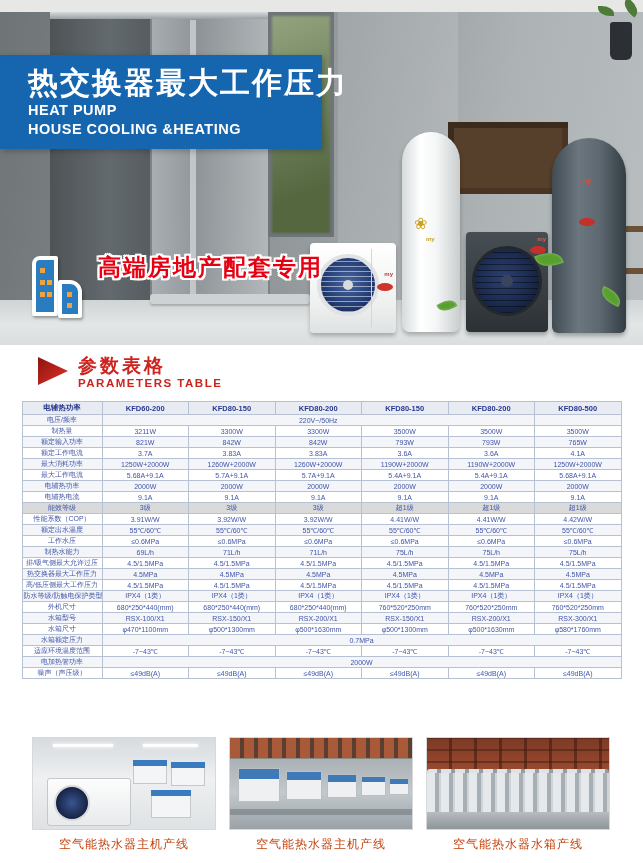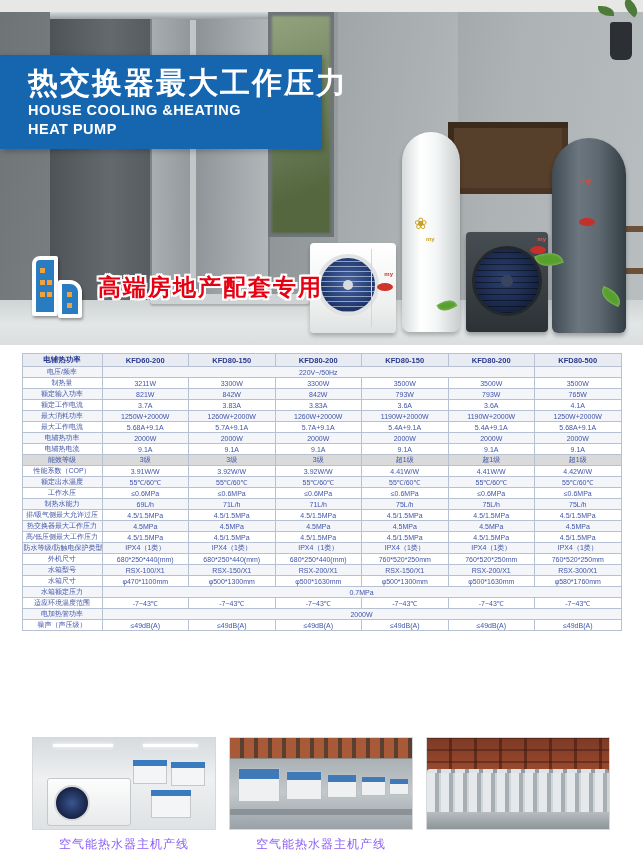--- a/index.html
+++ b/index.html
@@ -31,21 +31,21 @@
     background:linear-gradient(#cfd4d5,#e3e6e7 55%,#dadedf); }
   .tray { position:absolute; left:150px; top:294px; width:160px; height:10px; background:#cdd2d4; border-radius:3px; box-shadow:0 2px 2px rgba(0,0,0,.2); }
 
   
   .banner { position:absolute; left:0; top:55px; width:322px; height:94px; background:#1565af;
     color:#fff; padding:10px 0 0 28px; box-shadow:2px 2px 6px rgba(0,0,0,.25); }
   .t-cn { font-size:30px; font-weight:bold; letter-spacing:2px; line-height:36px; white-space:nowrap; }
   .t-en { font-size:14.5px; font-weight:bold; letter-spacing:.5px; line-height:19px; }
 
   
-  .badge-row { position:absolute; left:28px; top:252px; display:flex; align-items:center; }
+  .badge-row { position:absolute; left:28px; top:252px; display:flex; align-items:flex-start; }
   .bld { position:relative; width:60px; height:70px; }
   .b1 { position:absolute; left:4px; top:4px; width:26px; height:60px; background:#2a7cc1; border:4px solid #fff; border-radius:8px 2px 2px 2px; box-shadow:1px 2px 3px rgba(0,0,0,.35); }
   .b2 { position:absolute; left:30px; top:28px; width:24px; height:38px; background:#2a7cc1; border:4px solid #fff; border-radius:2px 12px 2px 2px; box-shadow:1px 2px 3px rgba(0,0,0,.35); }
   .win { position:absolute; width:5px; height:5px; background:#f0a33c; }
   .badge-text { font-size:23px; font-weight:bold; letter-spacing:2px; color:#e60012; margin-left:10px; white-space:nowrap;
     text-shadow:-2px -2px 0 #fff, 2px -2px 0 #fff, -2px 2px 0 #fff, 2px 2px 0 #fff, 0 -2px 0 #fff, 0 2px 0 #fff, -2px 0 0 #fff, 2px 0 0 #fff; }
 
   
   .unit-white { position:absolute; left:310px; top:243px; width:86px; height:90px; background:linear-gradient(#ffffff,#eef0f0 70%,#dfe2e2); border-radius:4px; box-shadow:0 3px 4px rgba(0,0,0,.25); }
   .fan-w { position:absolute; left:7px; top:11px; width:62px; height:62px; border-radius:50%;
@@ -85,21 +85,21 @@
     height:10.5px; padding:0 1px; white-space:nowrap; overflow:hidden; }
   .ptable thead th { background:#e8ebf1; font-weight:bold; color:#26388f; font-size:7.5px; height:13px; }
   .ptable tbody tr:nth-child(odd) td { background:#f3f5f9; }
   .ptable tbody tr.hl td { background:#dadada; }
   .ptable td.lbl { font-weight:normal; }
 
   
   .gallery { position:absolute; left:32px; top:737px; width:578px; display:flex; gap:13px; }
   .gallery figure { width:184px; }
   .photo { position:relative; width:184px; height:93px; overflow:hidden; border:1px solid #d8d8d8; }
-  figcaption { margin-top:6px; text-align:center; font-size:12px; color:#8b5cf6; letter-spacing:1px; }
+  figcaption { margin-top:6px; text-align:center; font-size:12px; color:#c2410c; letter-spacing:1px; }
 
   .p1 { background:linear-gradient(#d7dbdf,#eef0f1 45%,#dfe2e4); }
   .p1 .lightbar { position:absolute; top:6px; height:3px; background:#ffffff; box-shadow:0 0 4px #fff; }
   .p1 .stackbox { position:absolute; background:#f4f5f6; border:1px solid #c3c8cc; }
   .p1 .bluefilm { position:absolute; height:6px; background:#3a7abf; }
   .p1 .frontunit { position:absolute; left:14px; top:40px; width:84px; height:48px; background:linear-gradient(#fdfdfd,#e8eaeb); border:1px solid #c3c8cc; border-radius:3px; }
   .p1 .ffan { position:absolute; left:6px; top:6px; width:36px; height:36px; border-radius:50%; background:radial-gradient(#3a5590,#141f3f 75%); border:2px solid #d8dadb; }
 
   .p2 { background:linear-gradient(#5d5047 0%,#6e5a4b 22%, #aab1b5 23%, #c2c8cb 60%, #9aa2a8 100%); }
   .p2 .beams { position:absolute; left:0; top:0; width:100%; height:22%;
@@ -163,42 +163,49 @@
       <span class="brand-sm" style="left:28px; top:38px; color:#e0493c; font-size:8px;">my</span>
       <div class="logo-oval" style="left:27px; top:80px; background:#c4302a;"></div>
     </div>
 
     <div class="leaf" style="left:536px; top:252px; width:26px; height:15px; transform:rotate(-18deg);"></div>
     <div class="leaf" style="left:600px; top:290px; width:22px; height:13px; transform:rotate(25deg);"></div>
     <div class="leaf" style="left:438px; top:300px; width:18px; height:11px; transform:rotate(-30deg);"></div>
 
     <div class="banner">
       <div class="t-cn">热交换器最大工作压力</div>
+      <div class="t-en">HEAT PUMP</div>
       <div class="t-en">HOUSE COOLING &amp;HEATING</div>
-      <div class="t-en">HEAT PUMP</div>
     </div>
 
     <div class="badge-row">
       <div class="bld">
         <div class="b1">
           <div class="win" style="left:4px; top:8px;"></div>
             <div class="win" style="left:4px; top:20px;"></div>
           <div class="win" style="left:4px; top:32px;"></div>
             <div class="win" style="left:11px; top:20px;"></div>
           <div class="win" style="left:11px; top:32px;"></div>
         </div>
         <div class="b2">
           <div class="win" style="left:5px; top:8px;"></div>
             <div class="win" style="left:5px; top:19px;"></div>
         </div>
       </div>
       <div class="badge-text">高端房地产配套专用</div>
     </div>
   </div>
 
+  <div class="section-head">
+    <div class="arrow"></div>
+    <div class="sec-text">
+      <div class="sec-cn">参数表格</div>
+      <div class="sec-en">PARAMETERS TABLE</div>
+    </div>
+  </div>
 
   <table class="ptable">
     <colgroup>
       <col class="c0">
         <col>
         <col>
         <col>
         <col>
         <col>
         <col>
@@ -460,16 +467,17 @@
       </div>
       <figcaption>空气能热水器主机产线</figcaption>
     </figure>
 
     <figure>
       <div class="photo p3">
         <div class="grid"></div>
         <div class="tanktop"></div>
         <div class="tanks"></div>
       </div>
+      <figcaption>空气能热水器水箱产线</figcaption>
     </figure>
   </div>
 
 </div>
 
 </body></html>

